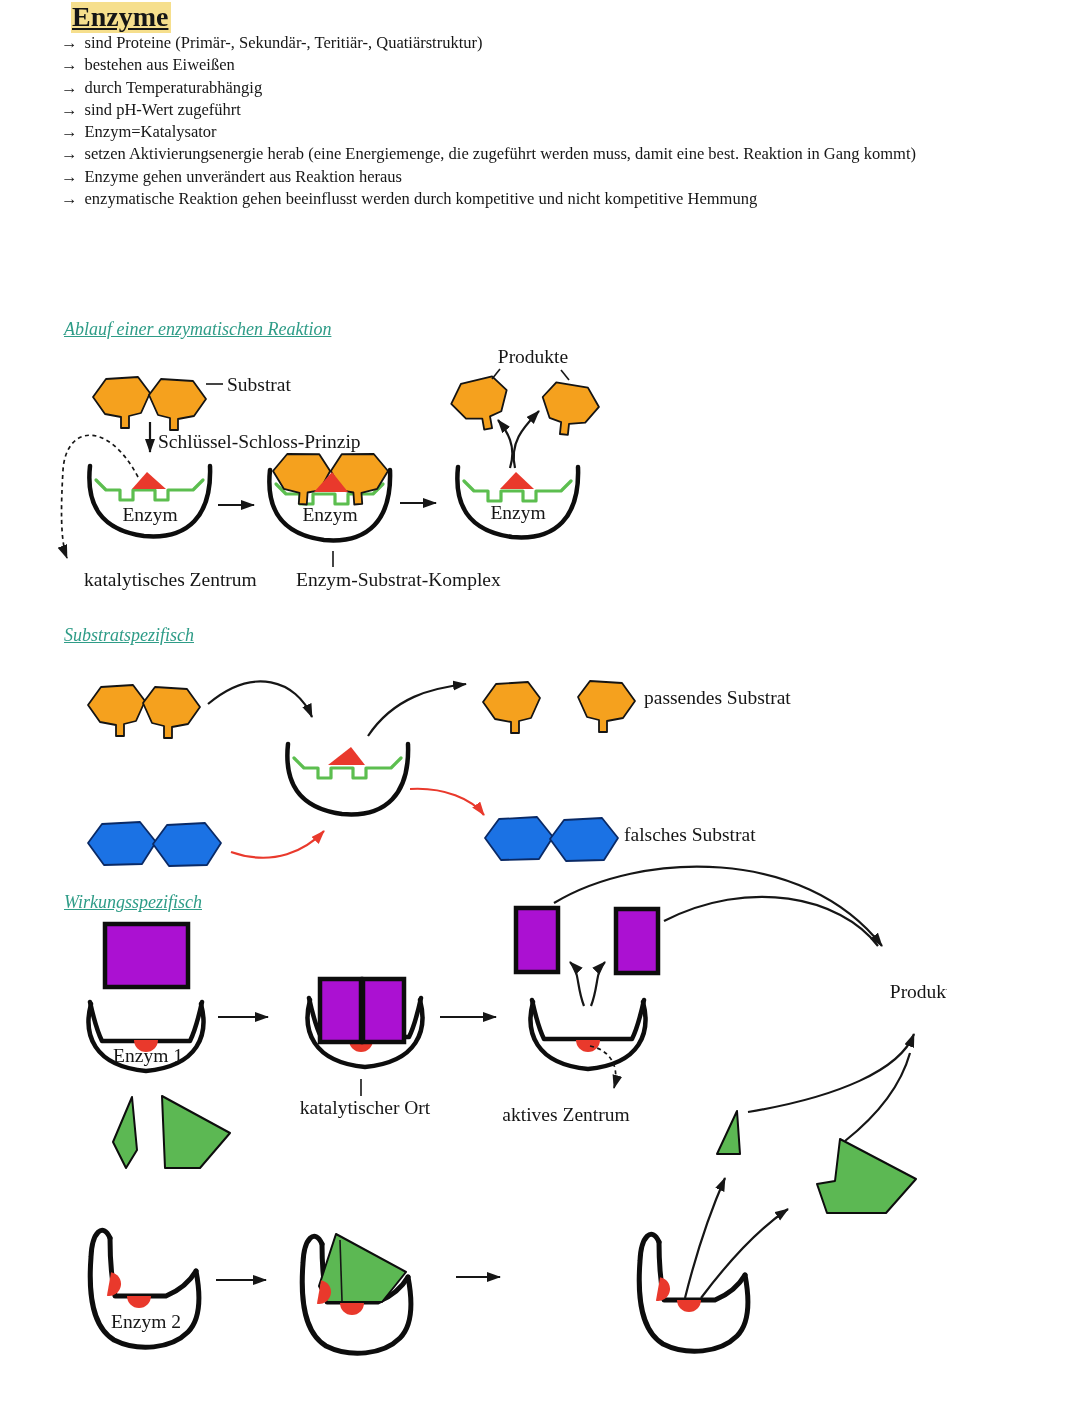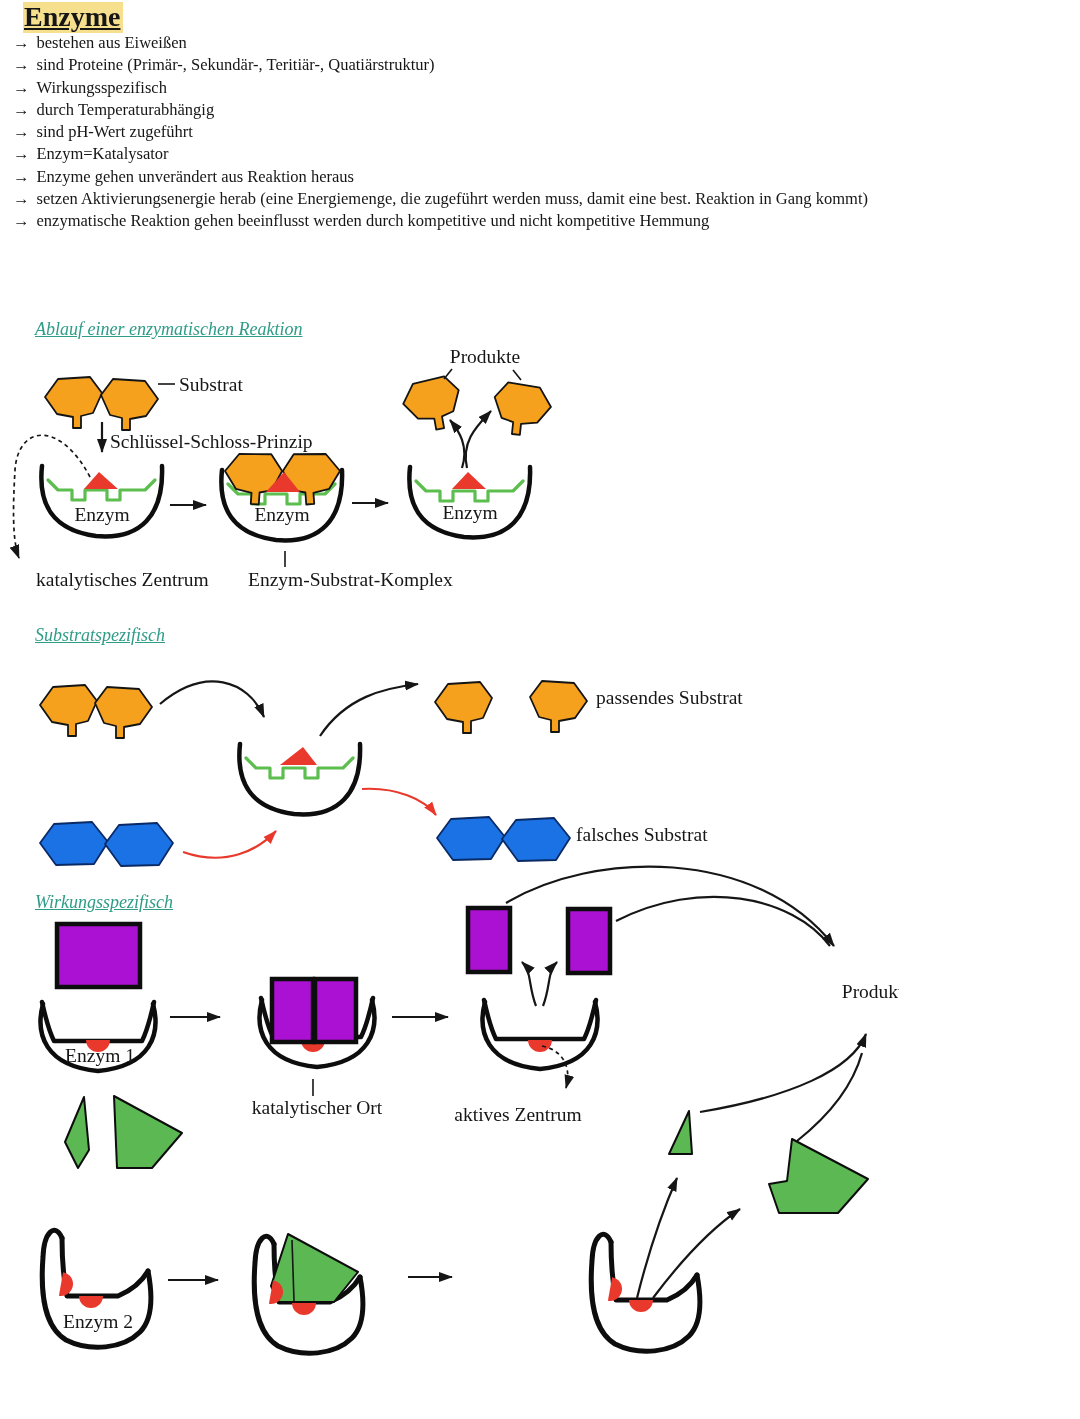--- a/index.html
+++ b/index.html
@@ -1,34 +1,34 @@
 <!DOCTYPE html>
 <html><head>
 <meta charset="utf-8">
 <style>
   html,body{margin:0;padding:0;background:#ffffff;}
   .page{
     position:relative;width:899px;height:1419px;background:#ffffff;overflow:hidden;
-    font-family:"Liberation Serif","DejaVu Serif",serif;color:#161616;
+    font-family:"Liberation Serif","DejaVu Serif",serif;color:#161616;margin-left:48px;
   }
   .title{
     position:absolute;left:23px;top:2px;
     font-size:28px;font-weight:bold;line-height:30px;
     background:#f6df8d;
     text-decoration:underline;
     padding:0 3px 1px 1px;
   }
   .bullets{
     position:absolute;left:13px;top:32px;width:1005px;
     font-size:16.5px;line-height:22.25px;
   }
   .b{padding-left:39px;text-indent:-39px;}
   .arr{margin-right:7px;}
   .sec-head{
-    position:absolute;left:35px;
+    position:absolute;left:16px;
     font-size:18px;font-style:italic;color:#2e9c87;
     text-decoration:underline;line-height:20px;
   }
   #h-ablauf{top:319px;}
   #h-substrat{top:625px;}
   #h-wirkung{top:892px;}
   svg.overlay{position:absolute;left:0;top:0;width:1080px;height:1419px;}
   svg text{font-family:"Liberation Serif","DejaVu Serif",serif;font-size:19.5px;fill:#161616;}
   .stroke{fill:none;stroke:#0d0d0d;stroke-width:4.5;stroke-linecap:round;stroke-linejoin:round;}
   .stroke5{fill:none;stroke:#0d0d0d;stroke-width:5;stroke-linecap:round;stroke-linejoin:round;}
@@ -45,28 +45,27 @@
   .gshape{fill:#5cb853;stroke:#0d0d0d;stroke-width:2;stroke-linejoin:round;}
 </style>
 </head>
 <body>
 
 <div class="page">
 
   <span class="title">Enzyme</span>
 
   <div class="bullets">
+    <div class="b"><span class="arr">→</span><span>sind Proteine (Primär-, Sekundär-, Teritiär-, Quatiärstruktur)</span></div>
     <div class="b"><span class="arr">→</span><span>bestehen aus Eiweißen</span></div>
-    <div class="b"><span class="arr">→</span><span>sind Proteine (Primär-, Sekundär-, Teritiär-, Quatiärstruktur)</span></div>
-    <div class="b"><span class="arr">→</span><span>Wirkungsspezifisch</span></div>
     <div class="b"><span class="arr">→</span><span>durch Temperaturabhängig</span></div>
     <div class="b"><span class="arr">→</span><span>sind pH-Wert zugeführt</span></div>
     <div class="b"><span class="arr">→</span><span>Enzym=Katalysator</span></div>
+    <div class="b"><span class="arr">→</span><span>setzen Aktivierungsenergie herab (eine Energiemenge, die zugeführt werden muss, damit eine best. Reaktion in Gang kommt)</span></div>
     <div class="b"><span class="arr">→</span><span>Enzyme gehen unverändert aus Reaktion heraus</span></div>
-    <div class="b"><span class="arr">→</span><span>setzen Aktivierungsenergie herab (eine Energiemenge, die zugeführt werden muss, damit eine best. Reaktion in Gang kommt)</span></div>
     <div class="b"><span class="arr">→</span><span>enzymatische Reaktion gehen beeinflusst werden durch kompetitive und nicht kompetitive Hemmung</span></div>
   </div>
 
   <div class="sec-head" id="h-ablauf">Ablauf einer enzymatischen Reaktion</div>
   <div class="sec-head" id="h-substrat">Substratspezifisch</div>
   <div class="sec-head" id="h-wirkung">Wirkungsspezifisch</div>
 
   <svg class="overlay" viewBox="0 0 1080 1419">
     <defs>
       <marker id="mb" markerWidth="16" markerHeight="12" refX="13" refY="5" orient="auto" markerUnits="userSpaceOnUse">

